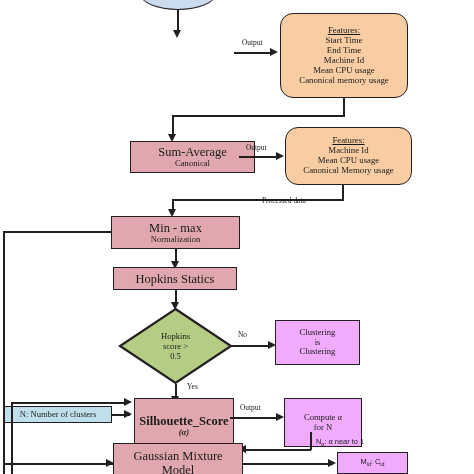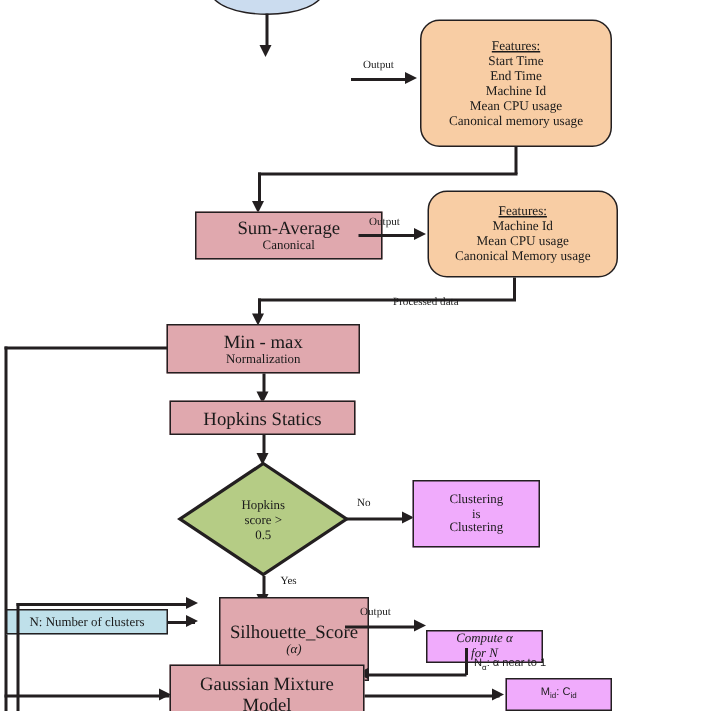--- a/index.html
+++ b/index.html
@@ -215,30 +215,30 @@
     <span class="t-sm">N: Number of clusters</span>
   </div>
 
   <div class="ln lnv" style="left:11px; top:402px; height:72px;"></div>
   <div class="ln lnh" style="left:11px; top:402px; width:117px;"></div>
   <div class="arrowhead ar-right" style="left:124px; top:398px;"></div>
 
   <div class="ln lnh" style="left:112px; top:414px; width:18px;"></div>
   <div class="arrowhead ar-right" style="left:124px; top:410px;"></div>
 
-  <div class="node proc" style="left:146px; top:398px; width:100px; height:56px;">
+  <div class="node proc" style="left:134px; top:398px; width:100px; height:56px;font-weight:bold;">
     <span class="t-big">Silhouette_Score</span>
     <span class="t-sm italic">(α)</span>
   </div>
 
   <div class="ln lnh" style="left:230px; top:417px; width:49px;"></div>
   <div class="arrowhead ar-right" style="left:276px; top:413px;"></div>
   <div class="lbl t-xs" style="left:240px; top:403px;">Output</div>
 
-  <div class="node data" style="left:284px; top:420px; width:78px; height:22px;font-style:italic;">
+  <div class="node data" style="left:284px; top:398px; width:78px; height:49px;">
     <span class="t-sm">Compute α</span>
     <span class="t-sm">for N</span>
   </div>
 
   <div class="ln lnv" style="left:310px; top:432px; height:18px;"></div>
   <div class="ln lnh" style="left:243px; top:449px; width:68px;"></div>
   <div class="arrowhead ar-left" style="left:238px; top:445px;"></div>
 
   <div class="lbl t-xs lbl-sans" style="left:316px; top:437px;">
     <span>N</span><span class="sub">α</span><span>:  α near to 1</span>

